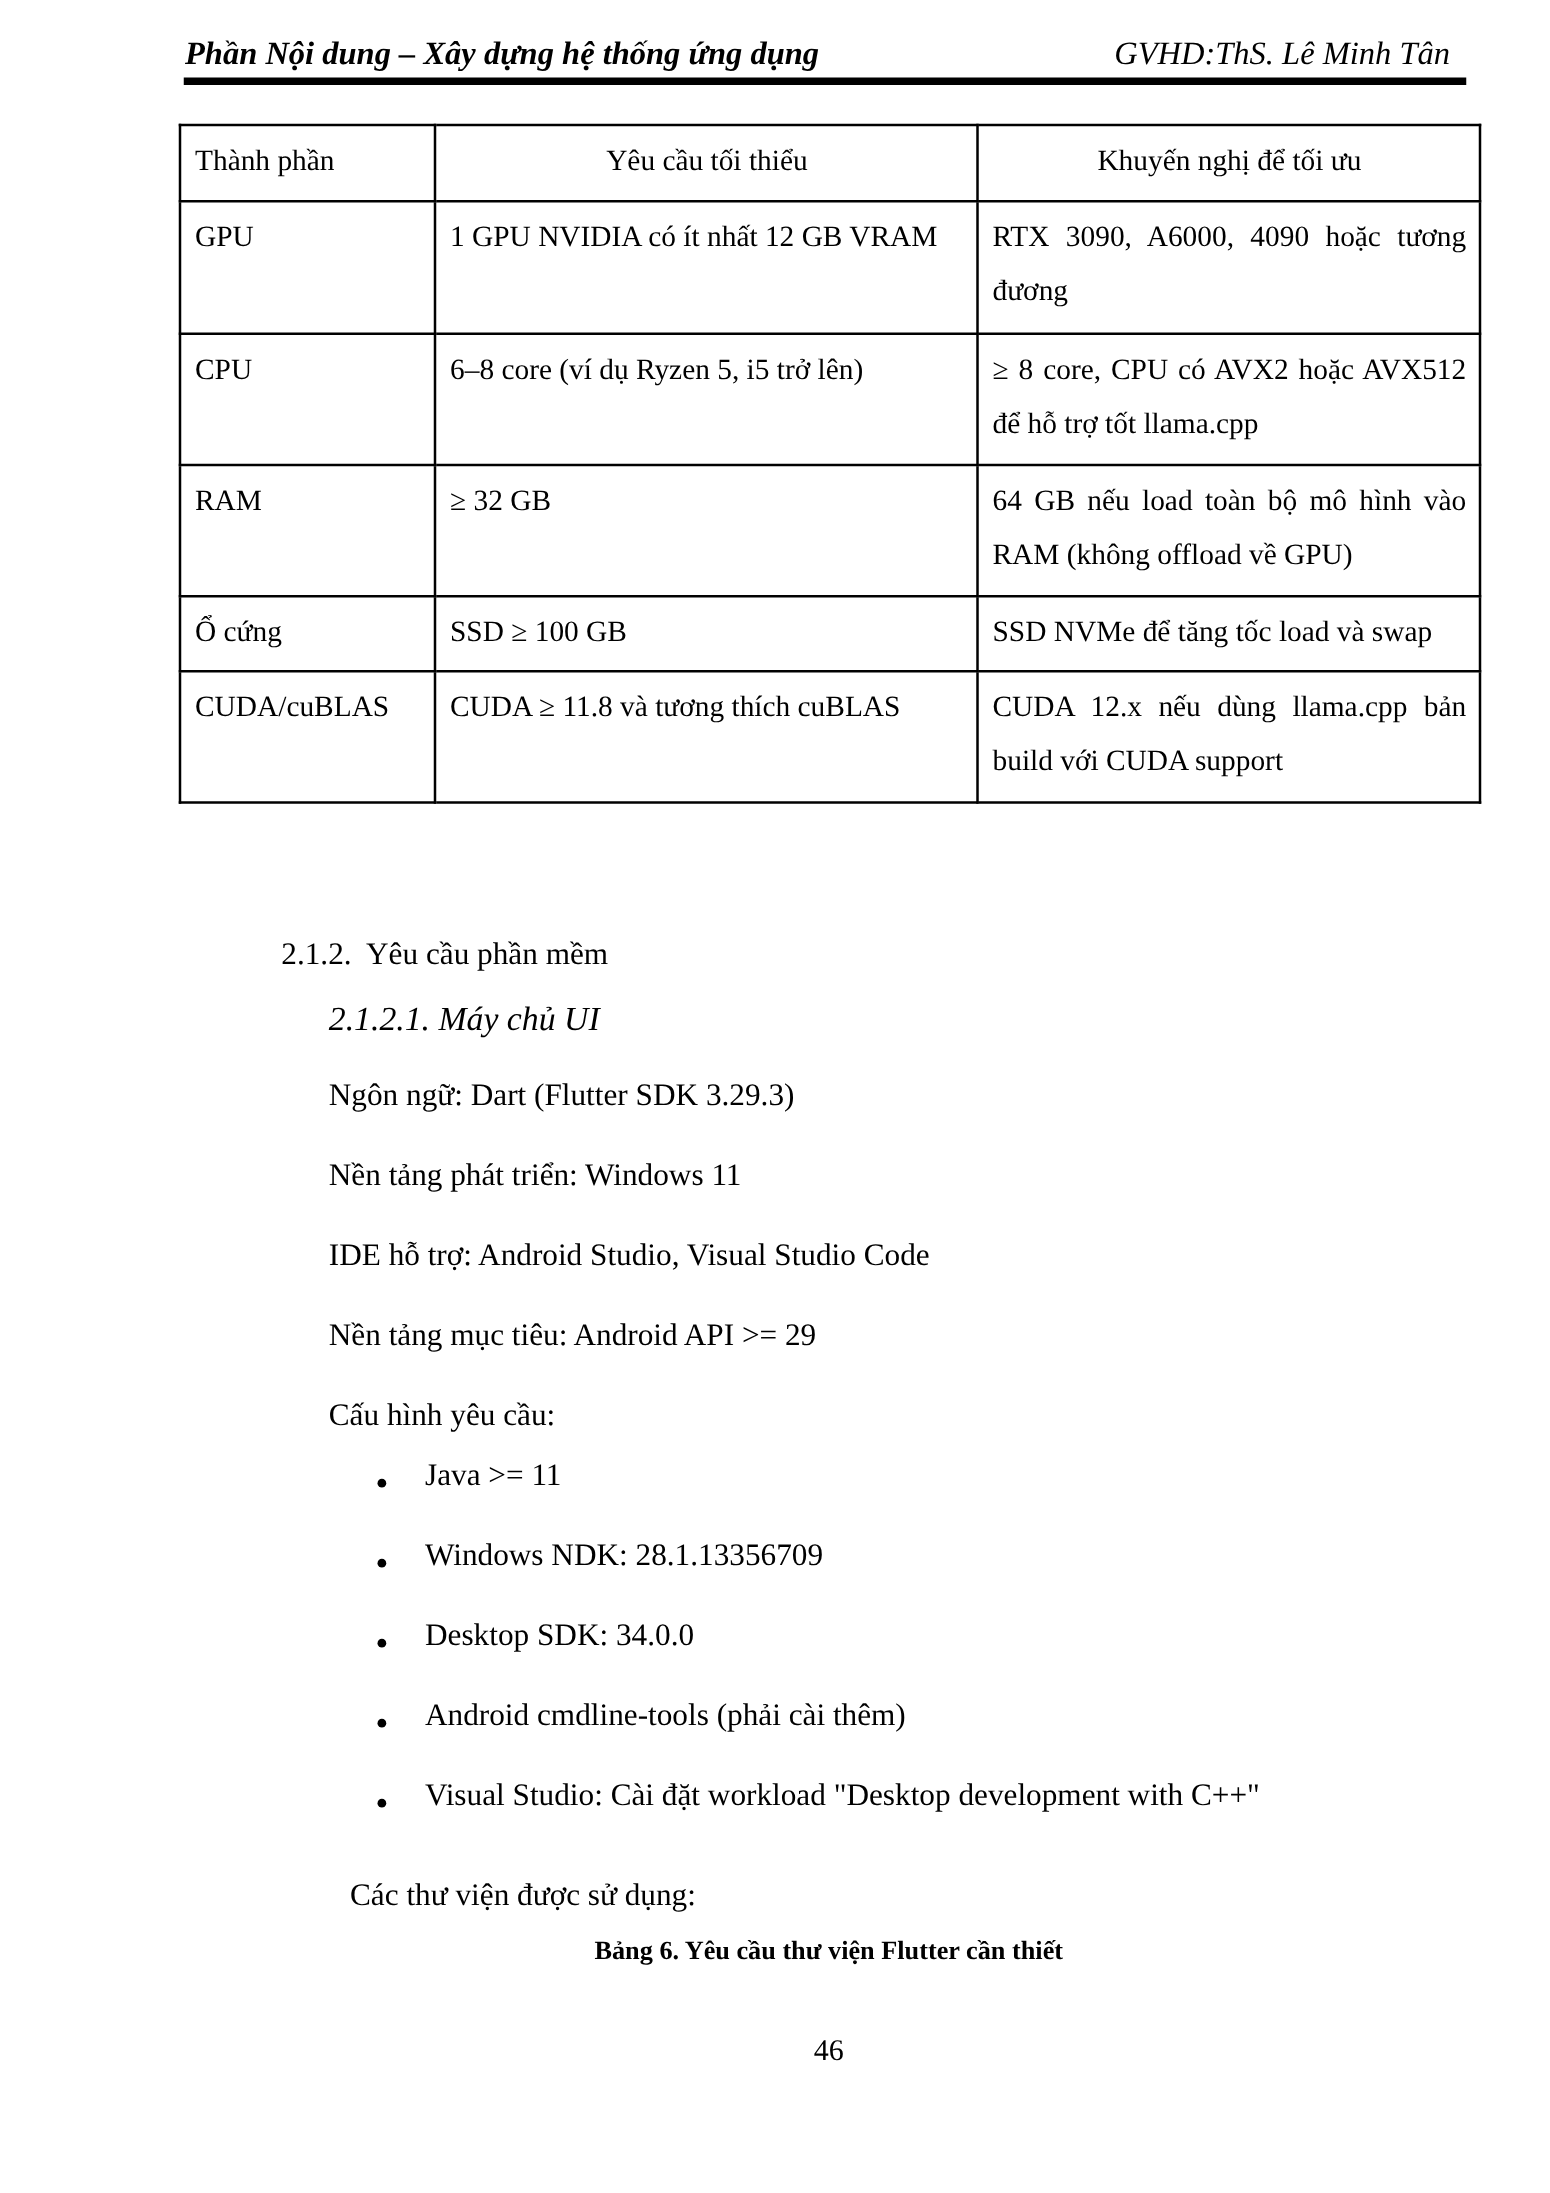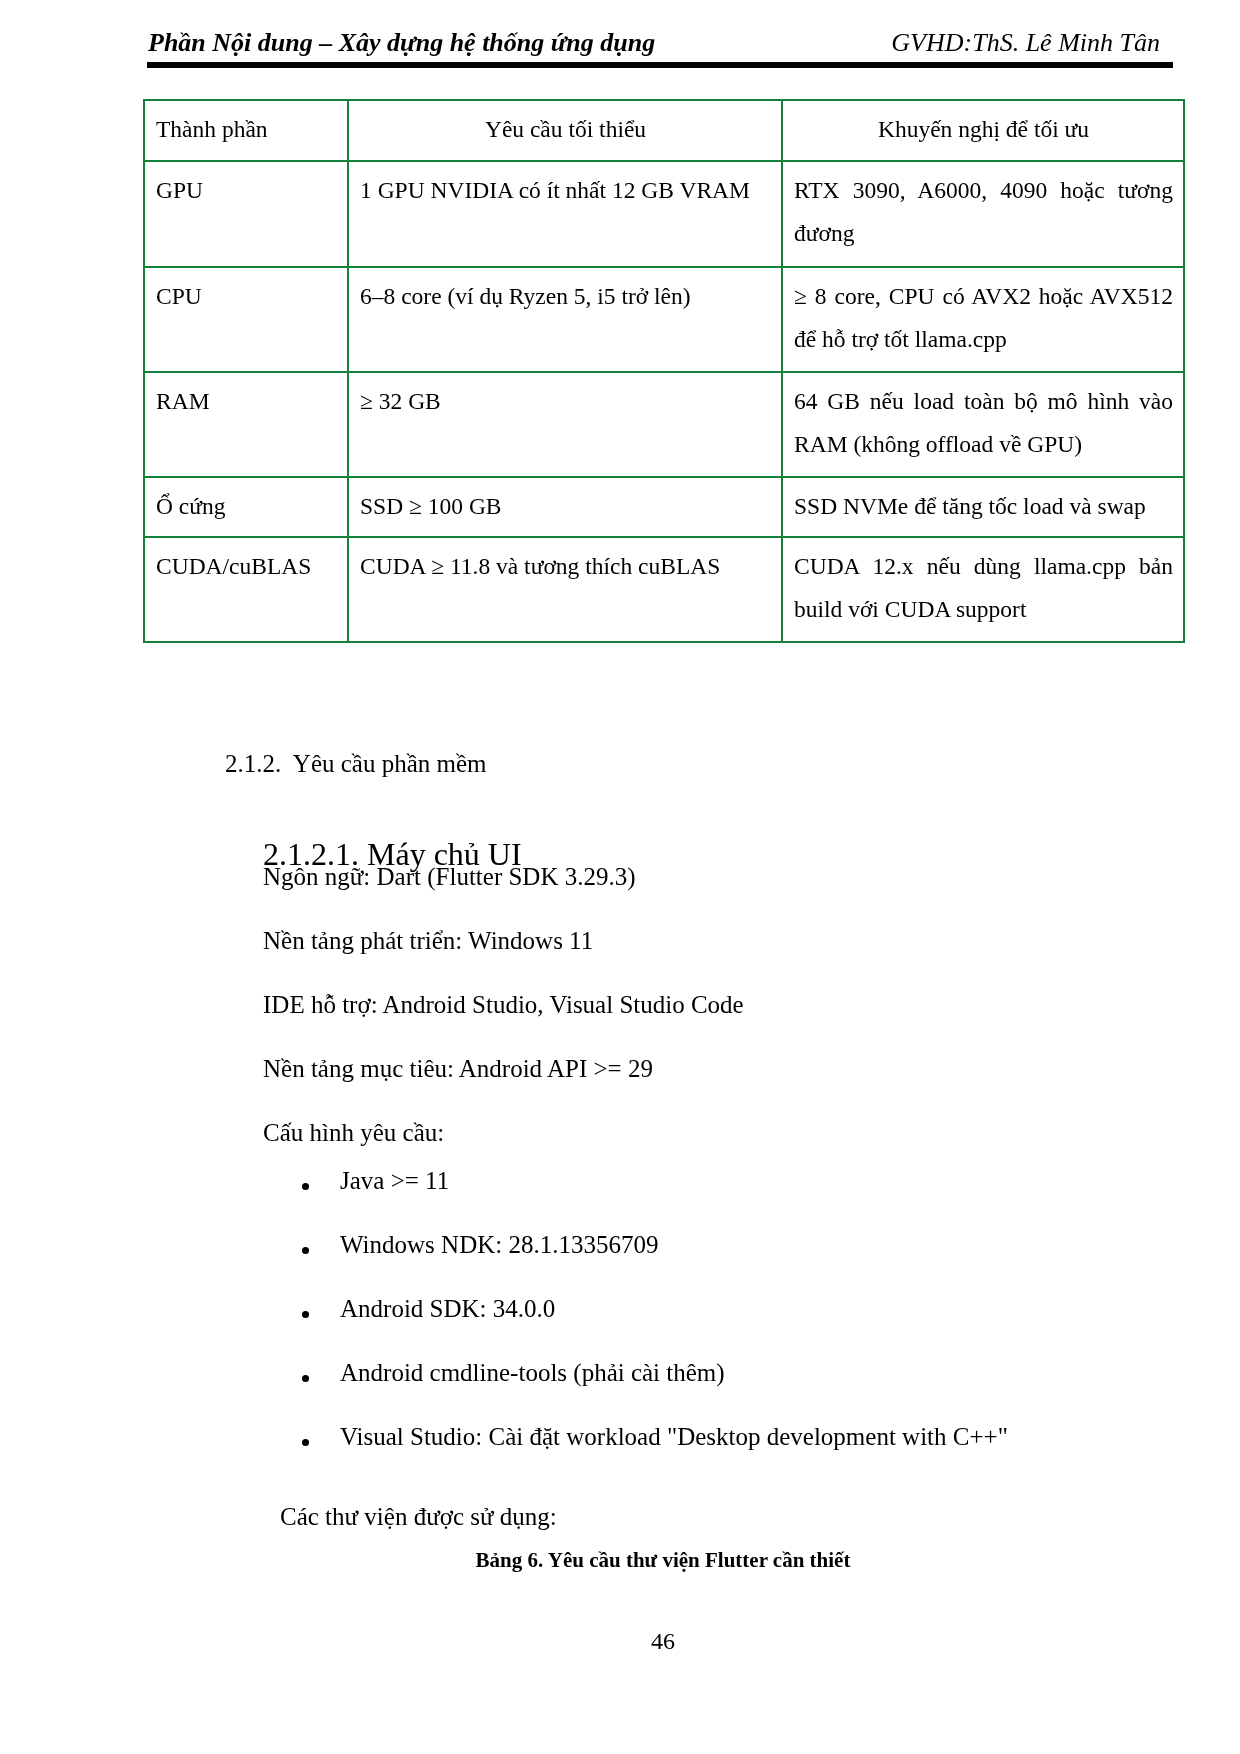--- a/index.html
+++ b/index.html
@@ -5,25 +5,25 @@
   html, body { margin:0; padding:0; background:#ffffff; }
   body { width:1240px; height:1754px; position:relative; overflow:hidden;
          font-family:"Liberation Serif","DejaVu Serif",serif; color:#000; }
   .abs { position:absolute; white-space:nowrap; }
   .hdr { font-style:italic; font-size:26px; top:28px; }
   .hdr-left { left:148px;font-weight:bold; }
   .hdr-right { right:80px; }
   .rule { position:absolute; left:147px; top:62px; width:1026px; height:6px; background:#000; }
   table.req { position:absolute; left:143px; top:99px; width:1040px; border-collapse:collapse;
               table-layout:fixed; font-size:23.5px; }
-  table.req td { border:2px solid #15803d; vertical-align:top; padding:7px 10px 0 11px; line-height:43px; }
+  table.req td { border:2px solid #000000; vertical-align:top; padding:7px 10px 0 11px; line-height:43px; }
   table.req td.j { text-align:justify; text-align-last:left; }
   table.req td.c { text-align:center; }
   .h2 { left:225px; top:750px; font-size:25px; font-weight:normal; }
-  .h3 { left:263px; top:836px; font-size:32px; }
+  .h3 { left:263px; top:800px; font-size:27px; font-style:italic; }
   .p { left:263px; font-size:25px;margin-top:16px; }
   .bullet-dot { position:absolute; width:7px; height:7px; border-radius:50%; background:#000; }
   .bl { left:340px; font-size:25px; }
   .cap { left:0; width:1326px; text-align:center; top:1548px; font-size:21px; font-weight:bold; }
   .pg { left:0; width:1326px; text-align:center; top:1628px; font-size:24px; }
 </style>
 </head>
 <body>
 
 <div class="abs hdr hdr-left">Phần Nội dung – Xây dựng hệ thống ứng dụng</div>
@@ -78,21 +78,21 @@
 <div class="abs p" style="top:975px">IDE hỗ trợ: Android Studio, Visual Studio Code</div>
 <div class="abs p" style="top:1039px">Nền tảng mục tiêu: Android API &gt;= 29</div>
 <div class="abs p" style="top:1103px">Cấu hình yêu cầu:</div>
 
 <div>
   <span class="bullet-dot" style="left:302px; top:1183px"></span>
   <div class="abs bl" style="top:1167px">Java &gt;= 11</div>
   <span class="bullet-dot" style="left:302px; top:1247px"></span>
   <div class="abs bl" style="top:1231px">Windows NDK: 28.1.13356709</div>
   <span class="bullet-dot" style="left:302px; top:1311px"></span>
-  <div class="abs bl" style="top:1295px">Android SDK: 34.0.0</div>
+  <div class="abs bl" style="top:1295px">Desktop SDK: 34.0.0</div>
   <span class="bullet-dot" style="left:302px; top:1375px"></span>
   <div class="abs bl" style="top:1359px">Android cmdline-tools (phải cài thêm)</div>
   <span class="bullet-dot" style="left:302px; top:1439px"></span>
   <div class="abs bl" style="top:1423px">Visual Studio: Cài đặt workload "Desktop development with C++"</div>
 </div>
 
 <div class="abs p" style="left:280px; top:1487px">Các thư viện được sử dụng:</div>
 <div class="abs cap">Bảng 6. Yêu cầu thư viện Flutter cần thiết</div>
 <div class="abs pg">46</div>
 

